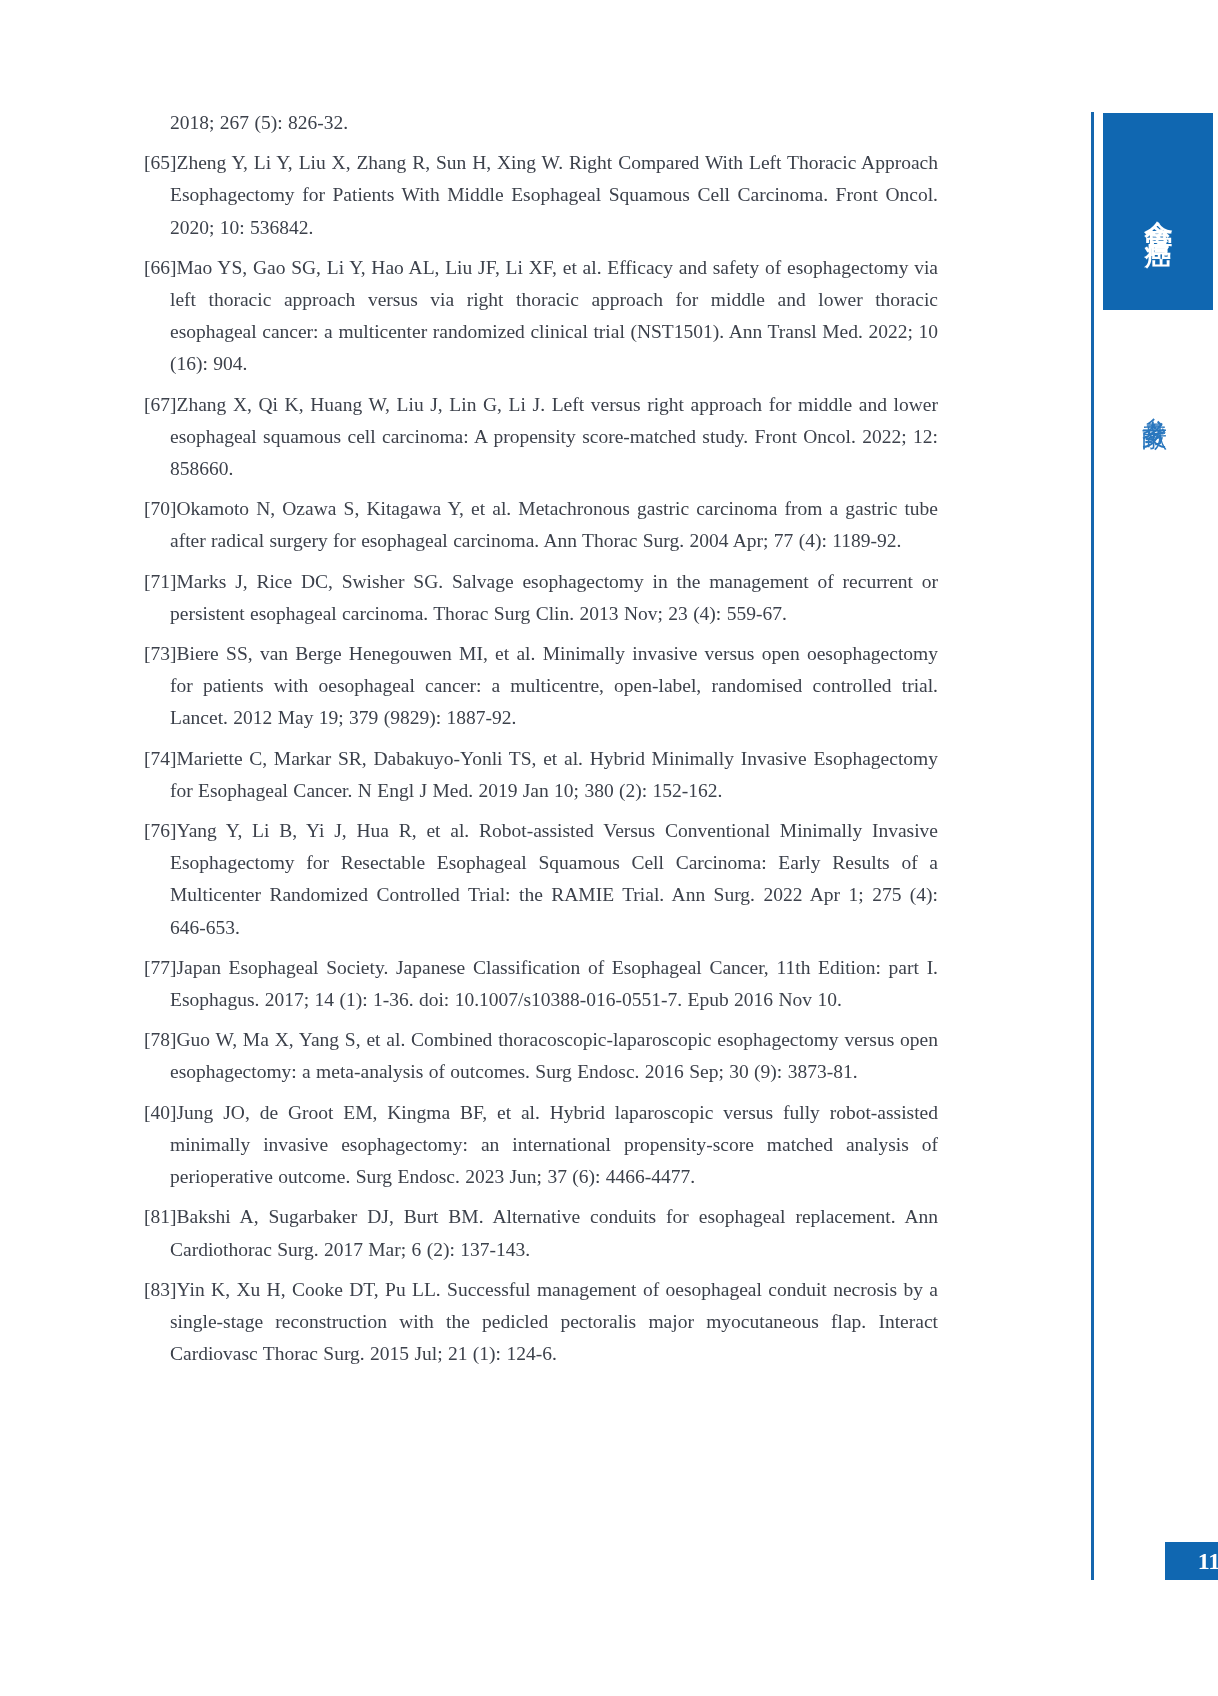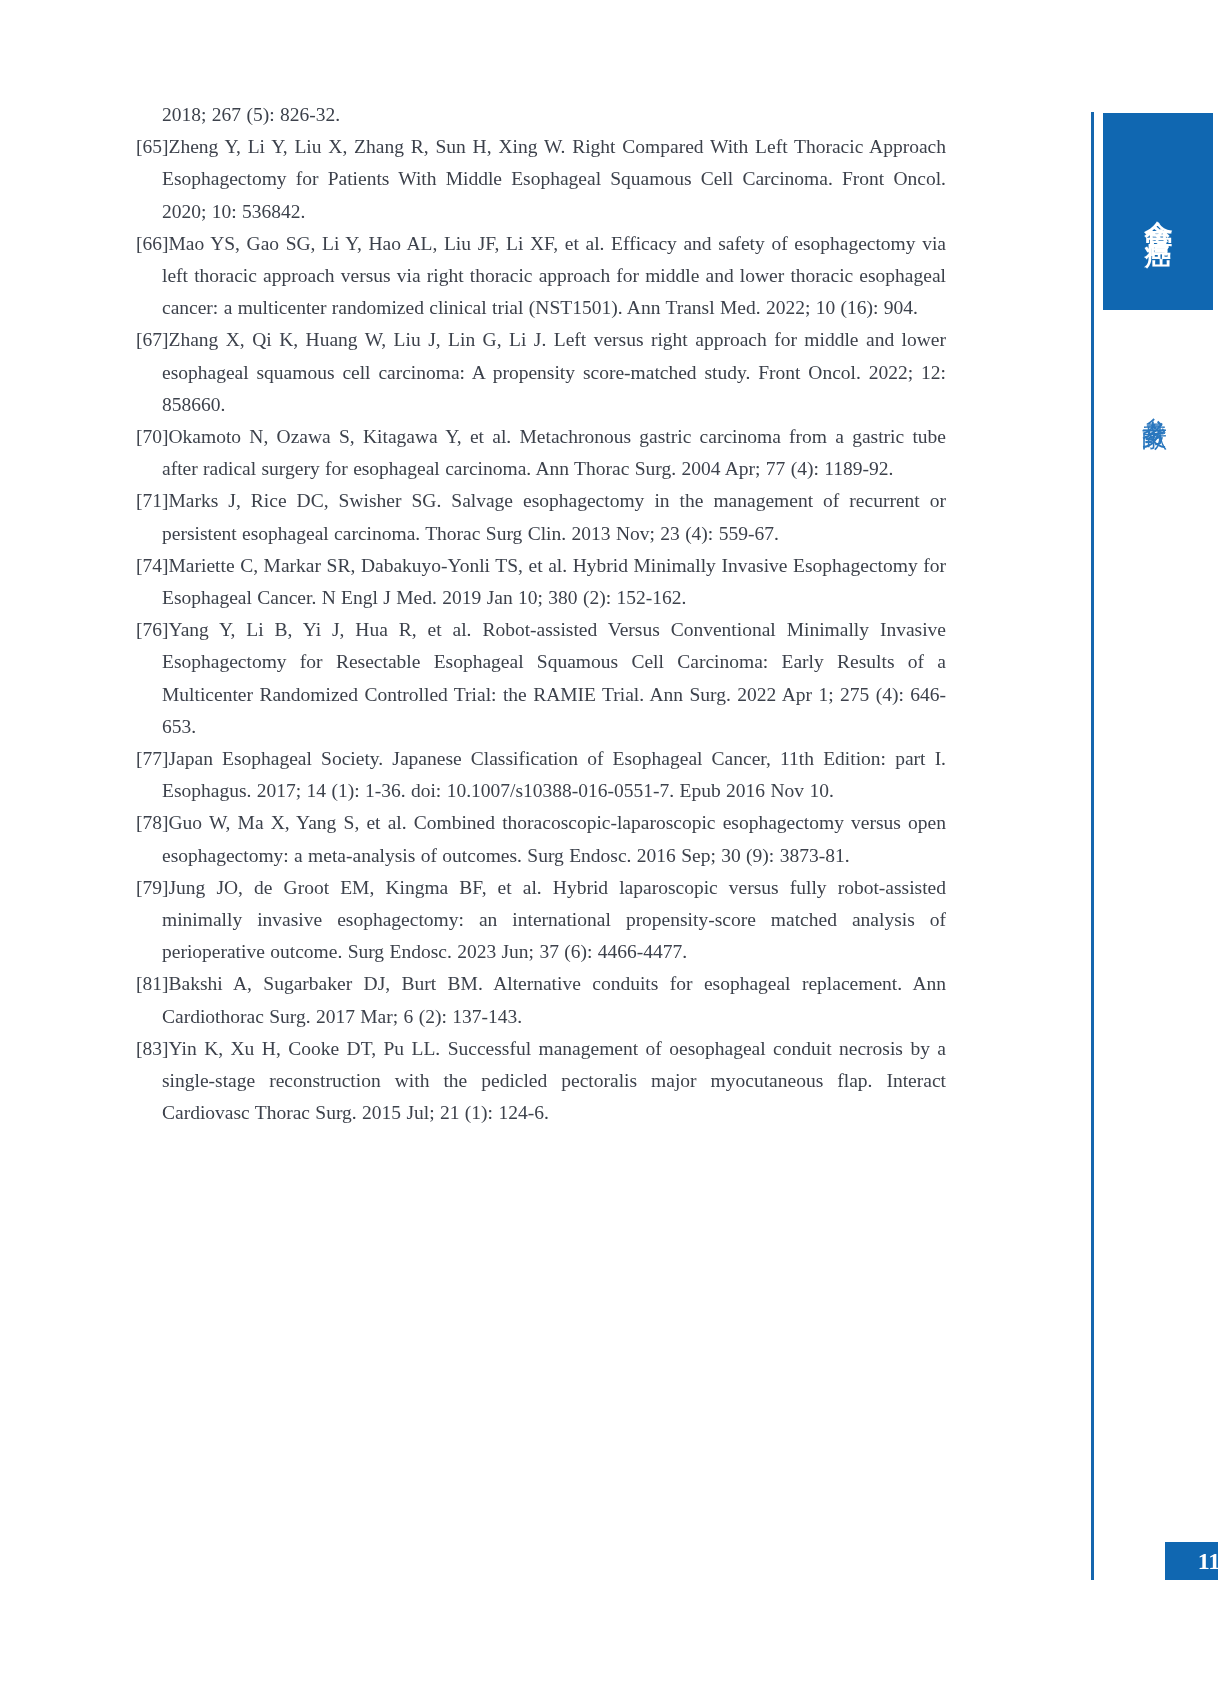--- a/index.html
+++ b/index.html
@@ -12,21 +12,21 @@
   }
   .refs{
     position:absolute;
     left:136px;top:99px;width:810px;
     color:#3c414b;
     font-size:19.5px;
     line-height:32.2px;
     text-align:justify;
   }
   .ref{
-    margin:0;
+    margin:8px;
     padding-left:26px;
     text-indent:-26px;
     word-spacing:0.5px;
   }
   .ref.cont{
     text-indent:0;
   }
   .ref-label{white-space:nowrap;}
   .side-rule{
     position:absolute;
@@ -86,31 +86,32 @@
 
   <p class="ref"><span class="ref-label">[67]</span><span>Zhang X, Qi K, Huang W, Liu J, Lin G, Li J. Left versus right approach for middle and lower esophageal squamous cell carcinoma: A propensity score-matched study. Front Oncol. 2022; 12: 858660.</span></p>
 
 
 
   <p class="ref"><span class="ref-label">[70]</span><span>Okamoto N, Ozawa S, Kitagawa Y, et al. Metachronous gastric carcinoma from a gastric tube after radical surgery for esophageal carcinoma. Ann Thorac Surg. 2004 Apr; 77 (4): 1189-92.</span></p>
 
   <p class="ref"><span class="ref-label">[71]</span><span>Marks J, Rice DC, Swisher SG. Salvage esophagectomy in the management of recurrent or persistent esophageal carcinoma. Thorac Surg Clin. 2013 Nov; 23 (4): 559-67.</span></p>
 
 
+  <p class="ref"><span class="ref-label">[73]</span><span>Biere SS, van Berge Henegouwen MI, et al. Minimally invasive versus open oesophagectomy for patients with oesophageal cancer: a multicentre, open-label, randomised controlled trial. Lancet. 2012 May 19; 379 (9829): 1887-92.</span></p>
 
   <p class="ref"><span class="ref-label">[74]</span><span>Mariette C, Markar SR, Dabakuyo-Yonli TS, et al. Hybrid Minimally Invasive Esophagectomy for Esophageal Cancer. N Engl J Med. 2019 Jan 10; 380 (2): 152-162.</span></p>
 
 
   <p class="ref"><span class="ref-label">[76]</span><span>Yang Y, Li B, Yi J, Hua R, et al. Robot-assisted Versus Conventional Minimally Invasive Esophagectomy for Resectable Esophageal Squamous Cell Carcinoma: Early Results of a Multicenter Randomized Controlled Trial: the RAMIE Trial. Ann Surg. 2022 Apr 1; 275 (4): 646-653.</span></p>
 
   <p class="ref"><span class="ref-label">[77]</span><span>Japan Esophageal Society. Japanese Classification of Esophageal Cancer, 11th Edition: part I. Esophagus. 2017; 14 (1): 1-36. doi: 10.1007/s10388-016-0551-7. Epub 2016 Nov 10.</span></p>
 
   <p class="ref"><span class="ref-label">[78]</span><span>Guo W, Ma X, Yang S, et al. Combined thoracoscopic-laparoscopic esophagectomy versus open esophagectomy: a meta-analysis of outcomes. Surg Endosc. 2016 Sep; 30 (9): 3873-81.</span></p>
 
-  <p class="ref"><span class="ref-label">[79]</span><span>Jung JO, de Groot EM, Kingma BF, et al. Hybrid laparoscopic versus fully robot-assisted minimally invasive esophagectomy: an international propensity-score matched analysis of perioperative outcome. Surg Endosc. 2023 Jun; 37 (6): 4466-4477.</span></p>
+  <p class="ref"><span class="ref-label">[40]</span><span>Jung JO, de Groot EM, Kingma BF, et al. Hybrid laparoscopic versus fully robot-assisted minimally invasive esophagectomy: an international propensity-score matched analysis of perioperative outcome. Surg Endosc. 2023 Jun; 37 (6): 4466-4477.</span></p>
 
 
   <p class="ref"><span class="ref-label">[81]</span><span>Bakshi A, Sugarbaker DJ, Burt BM. Alternative conduits for esophageal replacement. Ann Cardiothorac Surg. 2017 Mar; 6 (2): 137-143.</span></p>
 
 
   <p class="ref"><span class="ref-label">[83]</span><span>Yin K, Xu H, Cooke DT, Pu LL. Successful management of oesophageal conduit necrosis by a single-stage reconstruction with the pedicled pectoralis major myocutaneous flap. Interact Cardiovasc Thorac Surg. 2015 Jul; 21 (1): 124-6.</span></p>
 </main>
 
   <div class="side-rule"></div>
 

